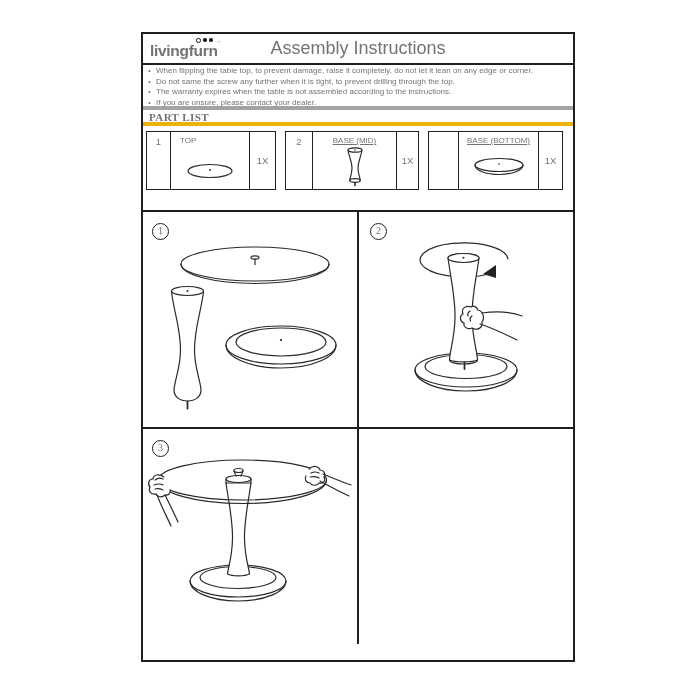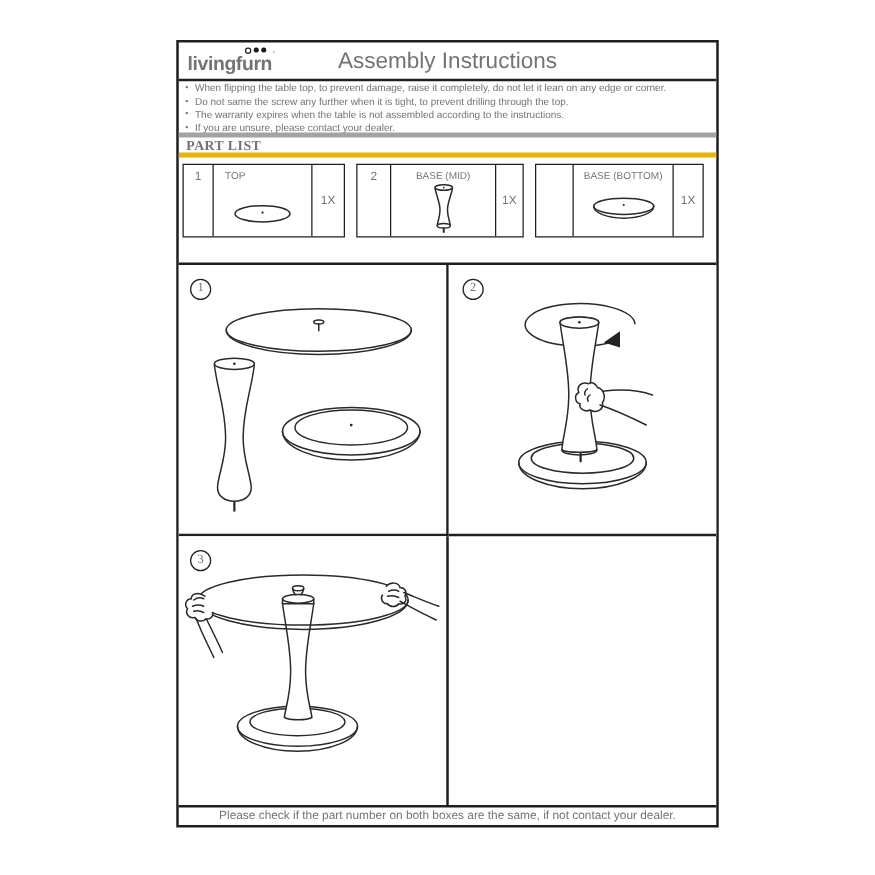--- a/index.html
+++ b/index.html
@@ -31,21 +31,21 @@
   .pl-area{position:absolute;left:0;right:0;top:92px;height:86px;border-bottom:2px solid #1f1f1f;
            box-sizing:border-box;}
   .pbox{position:absolute;top:5px;height:59px;border:1.5px solid #1f1f1f;box-sizing:border-box;
         display:flex;background:#fff;}
   .pbox .pnum{border-right:1.5px solid #1f1f1f;box-sizing:border-box;text-align:center;
               padding-top:4px;font-size:9.5px;flex:none;}
   .pbox .pdraw{border-right:1.5px solid #1f1f1f;box-sizing:border-box;position:relative;flex:none;}
   .pbox .pqty{flex:1;display:flex;align-items:center;justify-content:center;font-size:9.5px;}
   .pname{font-size:8px;line-height:9px;padding-top:4px;}
   .pname.left{padding-left:9px;text-align:left;}
-  .pname.center{text-align:center;}
+  .pname.center{text-align:center;text-decoration:underline;}
   .picon{position:absolute;left:50%;transform:translateX(-50%);}
 
   
   .panel{position:absolute;box-sizing:border-box;background:#fff;}
   .panel.p1{left:0;top:178px;width:216px;height:217px;border-right:2px solid #1f1f1f;border-bottom:2px solid #1f1f1f;}
   .panel.p2{left:216px;top:178px;width:214px;height:217px;border-bottom:2px solid #1f1f1f;}
   .panel.p3{left:0;top:395px;width:216px;height:215px;border-right:2px solid #1f1f1f;}
   .panel.p4{left:216px;top:395px;width:214px;height:215px;}
   .stepnum{position:absolute;left:9px;top:11px;width:15px;height:15px;border:1.2px solid #1f1f1f;
            border-radius:50%;font-family:"Liberation Serif",serif;font-size:10px;line-height:14.5px;
@@ -218,16 +218,15 @@
 
         <g>
           <path class="lnw" d="M166,40 C170,36 176,37 177,41 C181,41 183,45 181,48 C183,52 180,55 176,54 C174,57 169,57 167,54 C163,54 161,50 163,47"></path>
           <path class="ln" d="M168,44 q4,-2 8,0 M167,48 q5,-1 9,1"></path>
           <path class="ln" d="M180,45 C190,49 199,53 208,56 M177,52 C188,58 197,63 206,67"></path>
         </g>
       </svg>
     </div>
 
 
-    <div class="footer">Please check if the part number on both boxes are the same, if not contact your dealer.</div>
 
   </div>
 </div>
 
 </body></html>

